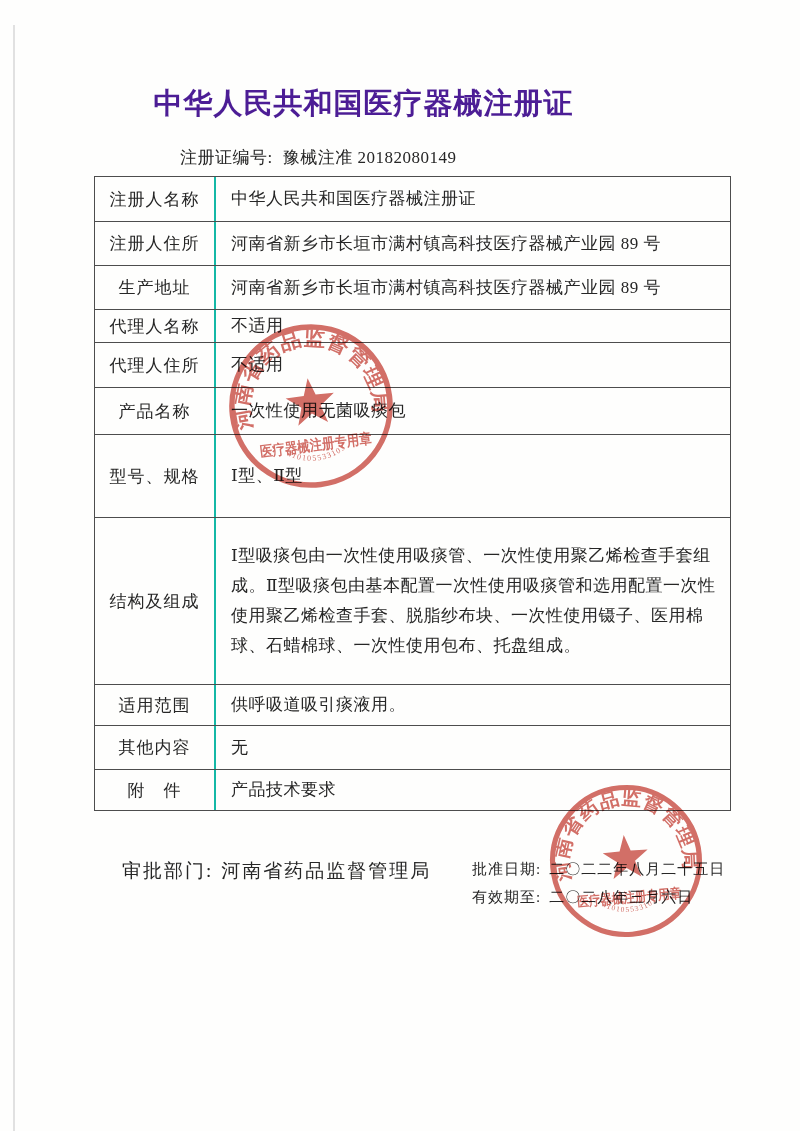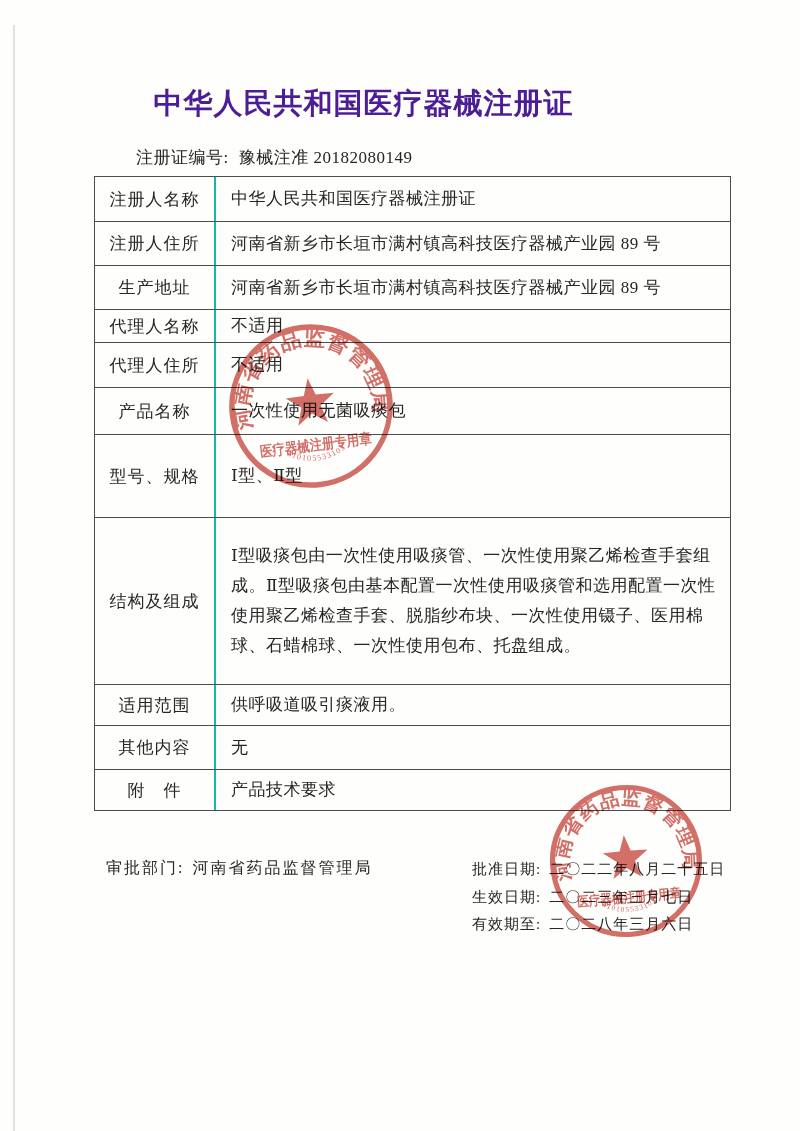--- a/index.html
+++ b/index.html
@@ -4,37 +4,37 @@
 <style>
   html,body{margin:0;padding:0;background:#ffffff;}
   body{width:800px;height:1131px;position:relative;overflow:hidden;
        font-family:"Liberation Serif","DejaVu Serif",serif;color:#262626;}
   .page{position:absolute;inset:0;background:#fefefd;}
   .scan-edge{position:absolute;left:13px;top:25px;bottom:0;width:2px;background:#d9d9d9;opacity:.8;}
 
   .doc-title{position:absolute;top:84px;left:91px;width:545px;text-align:center;
              font-size:29px;font-weight:700;letter-spacing:1px;color:#4c1d95;}
   .reg-line{position:absolute;top:146px;left:136px;font-size:17px;letter-spacing:.5px;}
-  .reg-line .lbl{margin-right:10px;}
+  .reg-line .lbl{margin-right:10px;margin-left:44px;}
 
   .cert-table{position:absolute;top:176px;left:94px;width:637px;
               border:1px solid #4d4d4d;box-sizing:border-box;background:transparent;}
   .row{display:flex;border-top:1px solid #4d4d4d;box-sizing:border-box;}
   .row:first-child{border-top:none;}
   .cell-label{width:121px;flex:0 0 121px;border-right:2px solid #14b8a6;box-sizing:border-box;
               display:flex;align-items:center;justify-content:center;text-align:center;
               font-size:17px;letter-spacing:1px;}
   .cell-value{flex:1;display:flex;align-items:center;box-sizing:border-box;
               padding:4px 10px 4px 15px;font-size:17px;line-height:30px;letter-spacing:.5px;}
   .row:nth-child(1){height:44px}.row:nth-child(2){height:44px}.row:nth-child(3){height:44px}
   .row:nth-child(4){height:33px}.row:nth-child(5){height:45px}.row:nth-child(6){height:47px}
   .row:nth-child(7){height:83px}.row:nth-child(8){height:167px}.row:nth-child(9){height:41px}
   .row:nth-child(10){height:44px}.row:nth-child(11){height:41px}.row:nth-child(12){height:42px}
 
-  .approval{position:absolute;top:858px;left:106px;font-size:16px;letter-spacing:2px;}
+  .approval{position:absolute;top:858px;left:122px;font-size:19px;letter-spacing:2px;}
   .approval .lbl{margin-right:8px;}
   .dates{position:absolute;top:856px;left:472px;font-size:15px;}
   .date-line{height:27.5px;display:flex;align-items:center;letter-spacing:1px;}
   .date-line .lbl{margin-right:8px;}
 
   .stamp{position:absolute;pointer-events:none;mix-blend-mode:multiply;opacity:.82;}
   .stamp svg{display:block;width:100%;height:100%;}
   .stamp-1{left:226px;top:321px;width:170px;height:170px;transform:rotate(-7deg);}
   .stamp-2{left:547px;top:782px;width:158px;height:158px;transform:rotate(-5deg);}
   .sc{stroke:#c94f46;fill:none;}
@@ -105,24 +105,20 @@
   <div class="approval">
     <span class="lbl">审批部门:</span><span>河南省药品监督管理局</span>
   </div>
 
   <div class="dates">
     <div class="date-line">
       <span class="lbl">批准日期:</span>
         <span>二〇二二年八月二十五日</span>
     </div>
     <div class="date-line">
-      <span class="lbl">生效日期:</span>
-        <span>二〇二三年三月七日</span>
-    </div>
-    <div class="date-line">
       <span class="lbl">有效期至:</span>
         <span>二〇二八年三月六日</span>
     </div>
   </div>
 
   <div class="stamp stamp-1">
     <svg viewBox="0 0 200 200" xmlns="http://www.w3.org/2000/svg">
       <defs>
         <path id="s1-arc" d="M 30,122 A 73,73 0 1 1 170,122"></path>
         <path id="s1-dig" d="M 44,132 A 64.5,64.5 0 0 0 156,132"></path>

